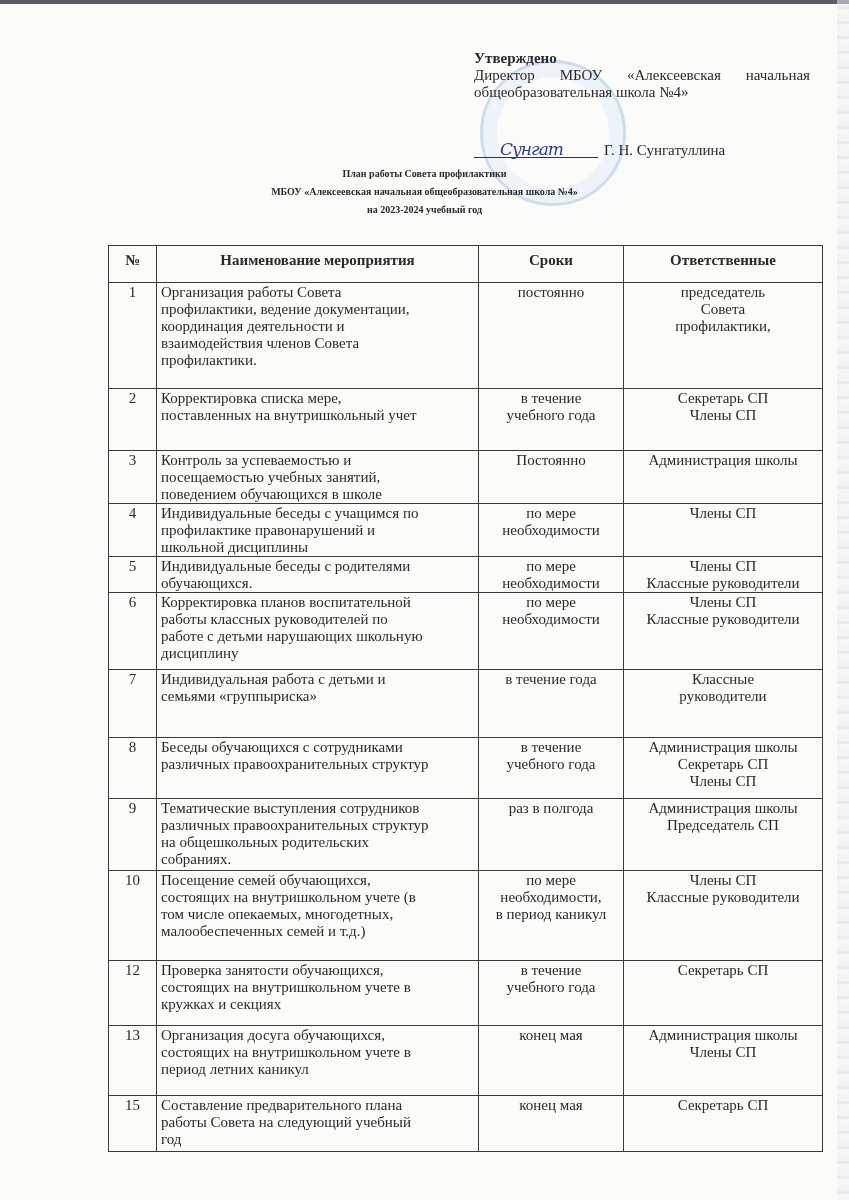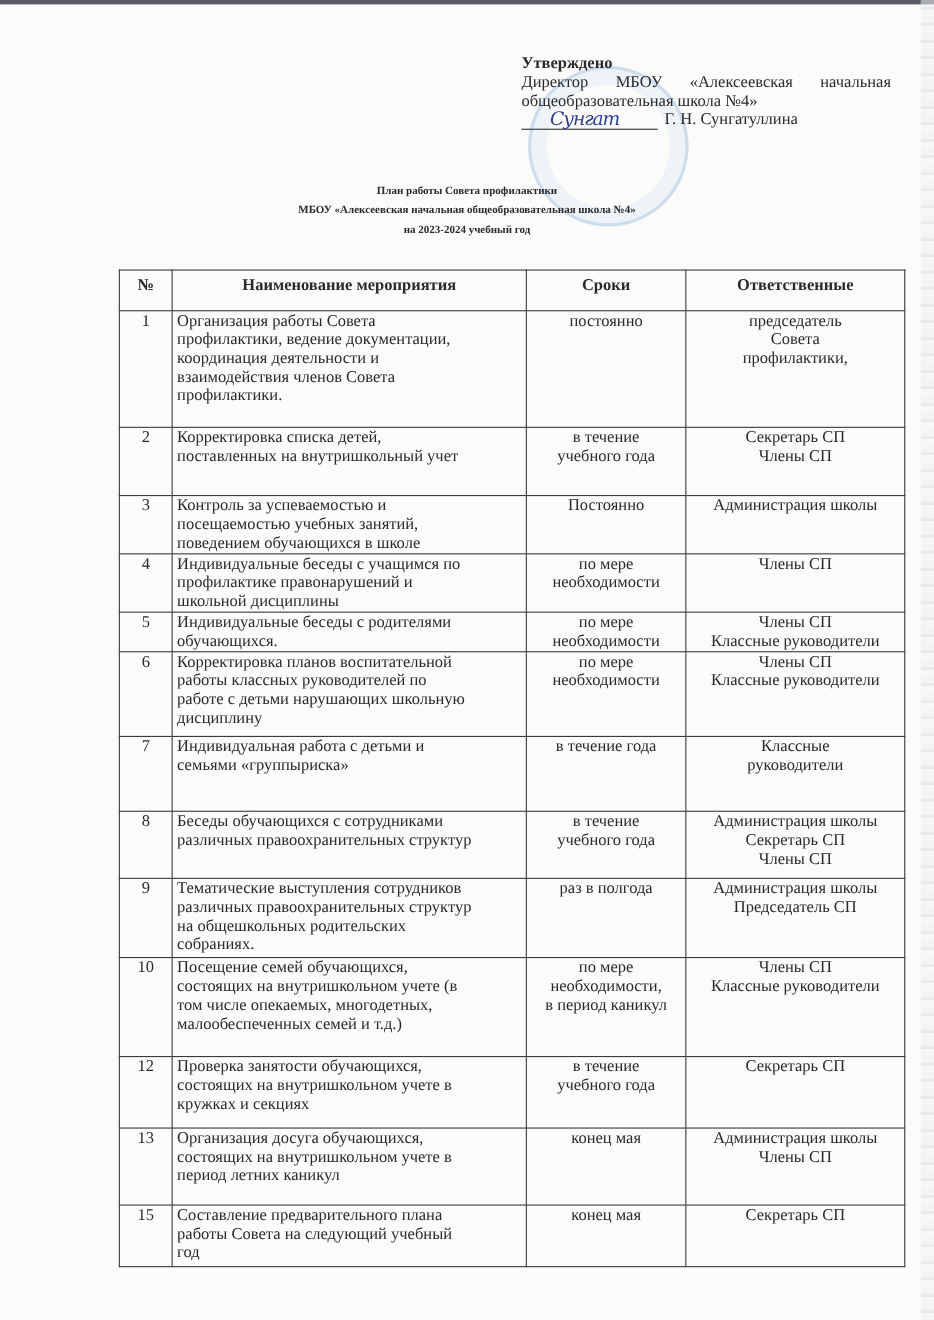--- a/index.html
+++ b/index.html
@@ -10,21 +10,21 @@
     color: #2a2a2c;
   }
   .top-edge { position: absolute; left: 0; top: 0; width: 849px; height: 4px; background: #5a5d63; }
   .right-edge { position: absolute; right: 0; top: 0; width: 12px; height: 1200px;
     background: repeating-linear-gradient(180deg, #eceeef 0 6px, #d9dcdf 6px 9px, #f1f2f3 9px 15px); opacity: .55; }
 
   .approval { position: absolute; left: 474px; top: 50px; width: 336px; font-size: 15px; line-height: 17px; }
   .approval .bold { font-weight: bold; }
   .approval .justify { display: flex; justify-content: space-between; }
   .approval .line { white-space: nowrap; }
-  .sig-row { display: flex; align-items: center; }
+  .sig-row { display: flex; align-items: flex-start; margin-top: 41px; }
   .sig-line { display: inline-block; width: 124px; border-bottom: 1px solid #333; position: relative; height: 15px; margin-right: 6px; }
   .handwriting { font-family: "DejaVu Serif", serif; font-style: italic; color: #2b3d9a; }
   .sig-line .handwriting { position: absolute; left: 26px; bottom: -1px; font-size: 17px; letter-spacing: -1px; }
   .order-no { display: inline-block; width: 36px; border-bottom: 1px solid #333; text-align: center; font-size: 16px; line-height: 15px; }
   .order-date { display: inline-block; width: 154px; border-bottom: 1px solid #333; font-size: 17px; line-height: 15px; padding-left: 4px; box-sizing: border-box; }
 
   .stamp { position: absolute; left: 480px; top: 60px; width: 140px; height: 140px; border-radius: 50%;
     border: 3px solid rgba(120,165,215,0.35); box-shadow: inset 0 0 0 14px rgba(150,190,230,0.12); pointer-events: none; }
 
   .title { position: absolute; left: 0; top: 165px; width: 849px; text-align: center;
@@ -100,21 +100,21 @@
         </td>
         <td class="multi center">
           <div>председатель</div>
           <div>Совета</div>
           <div>профилактики,</div>
         </td>
       </tr>
       <tr style="height: 62px;">
         <td class="num">2</td>
         <td class="multi ">
-          <div> Корректировка списка детей,</div>
+          <div> Корректировка списка мере,</div>
           <div>поставленных на внутришкольный учет</div>
         </td>
         <td class="multi center">
           <div>в течение</div>
           <div>учебного года</div>
         </td>
         <td class="multi center">
           <div>Секретарь СП</div>
           <div>Члены СП</div>
         </td>

